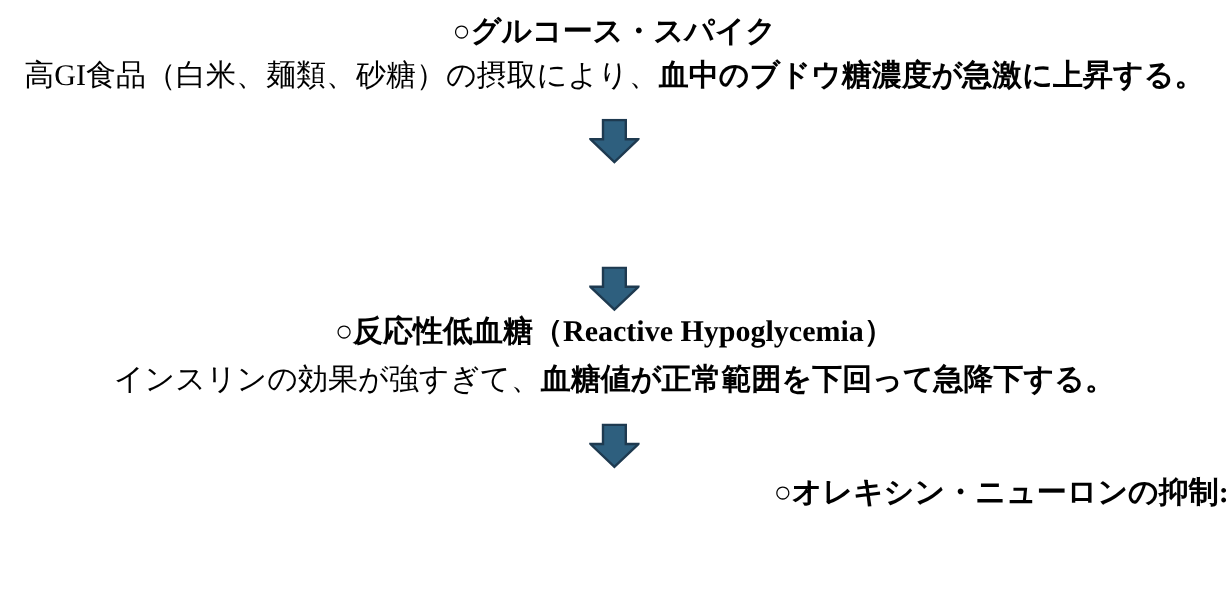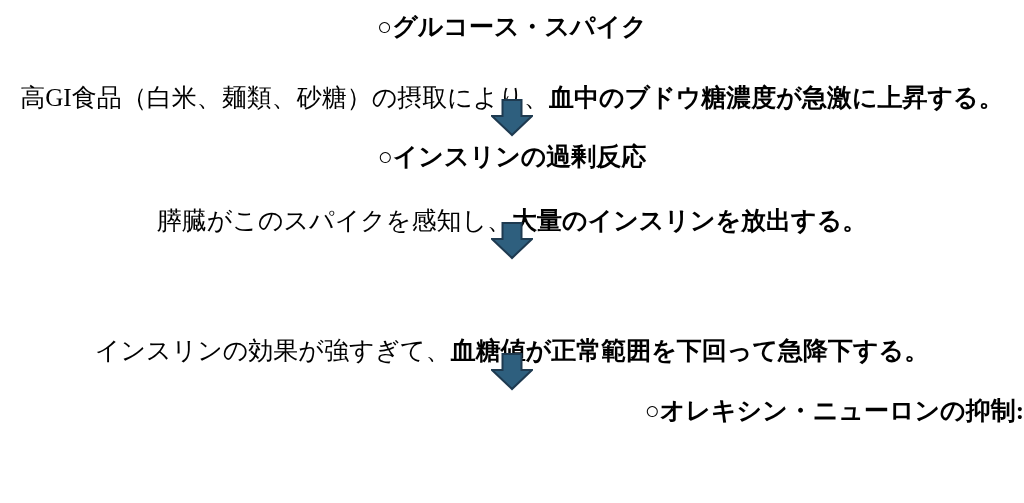--- a/index.html
+++ b/index.html
@@ -25,21 +25,20 @@
   }
   .title {
     font-size: 25px;
     font-weight: bold;
     line-height: 1.15;
   }
   .body {
     font-size: 25px;
     font-weight: normal;
     line-height: 1.15;
-    margin-top: 34px;
   }
   .body b {
     font-weight: bold;
   }
   .arrow-wrap {
     position: absolute;
     left: 0;
     width: 1024px;
     display: flex;
     justify-content: center;
@@ -72,29 +71,28 @@
 
   <div class="block title p-t1">○グルコース・スパイク</div>
   <div class="block body p-b1"><span>高GI食品（白米、麺類、砂糖）の摂取により、</span><b>血中のブドウ糖濃度が急激に上昇する。</b></div>
 
   <div class="arrow-wrap p-a1">
     <svg width="42" height="38" viewBox="0 0 42 38">
       <polygon points="11.5,1 30.5,1 30.5,17 41,17 21,36 1,17 11.5,17" fill="#2e5f7e"></polygon>
     </svg>
   </div>
 
-  <div class="block title p-t2">○インスリンの過剰反応</div>
-  <div class="block body p-b2"><span>膵臓がこのスパイクを感知し、</span><b>大量のインスリンを放出する。</b></div>
 
   <div class="arrow-wrap p-a2">
     <svg width="42" height="38" viewBox="0 0 42 38">
       <polygon points="11.5,1 30.5,1 30.5,17 41,17 21,36 1,17 11.5,17" fill="#2e5f7e"></polygon>
     </svg>
   </div>
 
+  <div class="block title p-t3">○反応性低血糖（Reactive Hypoglycemia）</div>
   <div class="block body p-b3"><span>インスリンの効果が強すぎて、</span><b>血糖値が正常範囲を下回って急降下する。</b></div>
 
   <div class="arrow-wrap p-a3">
     <svg width="42" height="38" viewBox="0 0 42 38">
       <polygon points="11.5,1 30.5,1 30.5,17 41,17 21,36 1,17 11.5,17" fill="#2e5f7e"></polygon>
     </svg>
   </div>
 
   <div class="block title p-t4">○オレキシン・ニューロンの抑制:</div>
 

